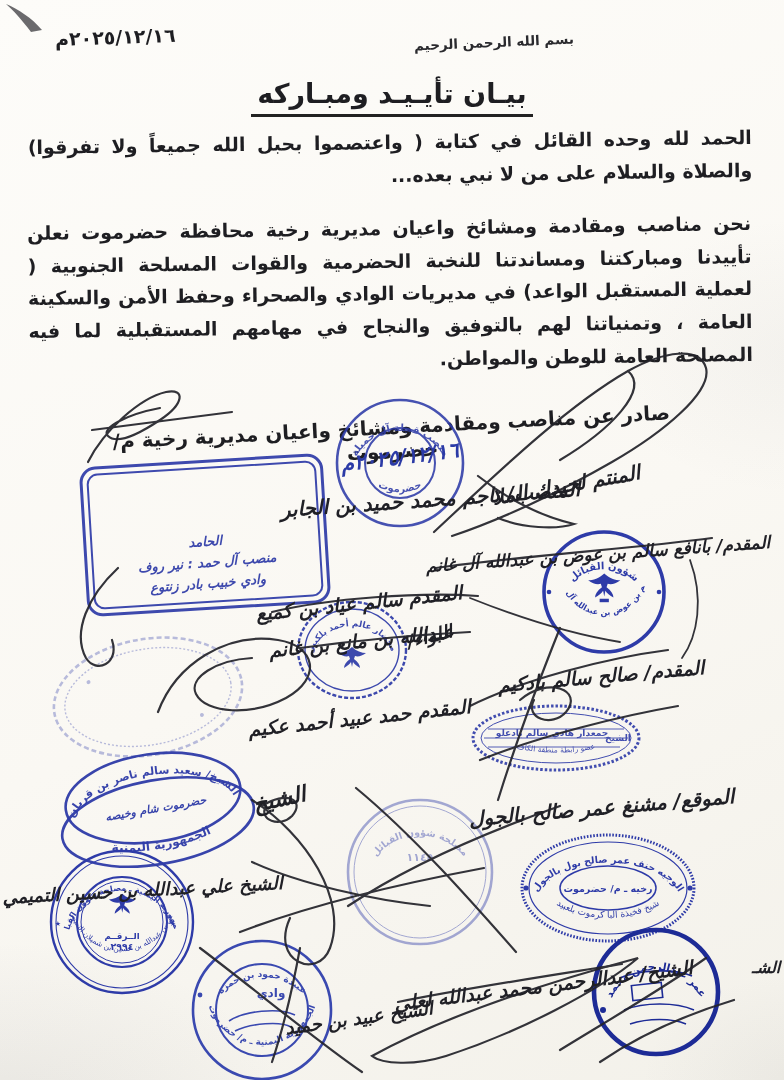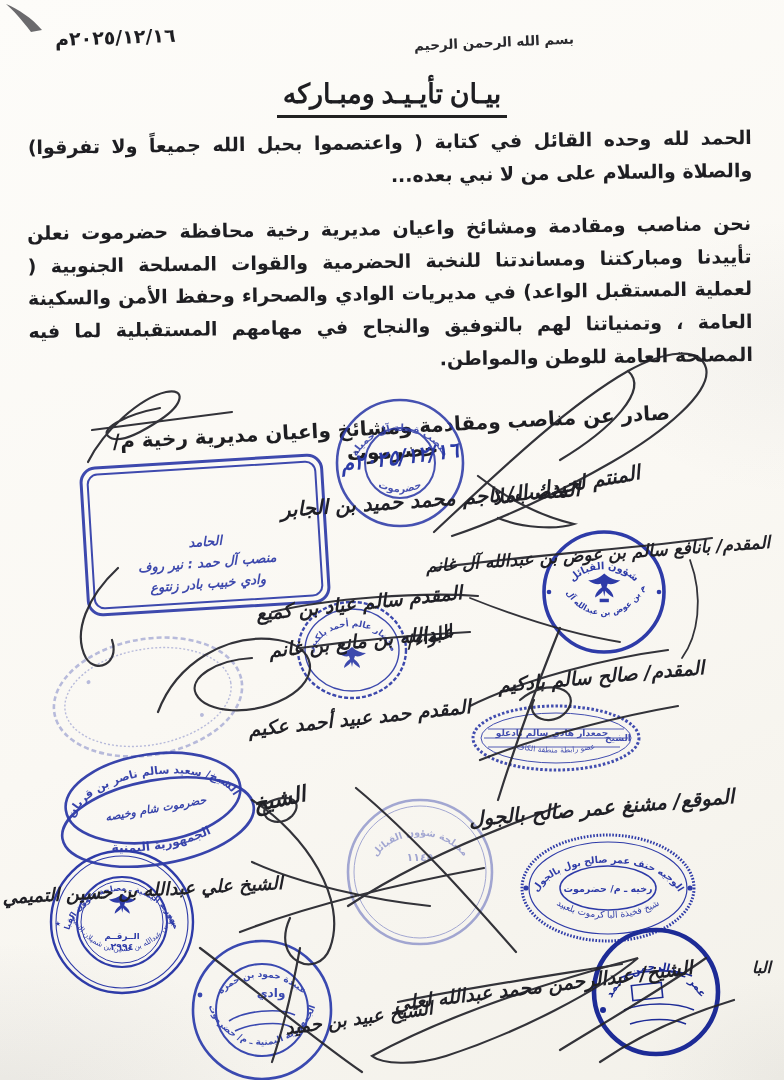--- a/index.html
+++ b/index.html
@@ -11,21 +11,21 @@
   .shade{position:absolute;inset:0;pointer-events:none;
     background:
       radial-gradient(420px 260px at 0% 104%, rgba(90,90,95,.10), transparent 70%),
       radial-gradient(300px 200px at 103% 33%, rgba(120,120,125,.06), transparent 70%),
       radial-gradient(200px 140px at 101% 100%, rgba(120,120,125,.07), transparent 75%);}
   .typed{position:absolute;font-weight:bold;}
   .date-top{top:26px;left:55px;font-size:19px;transform:rotate(-2deg);letter-spacing:1px;}
   .bismillah{top:34px;left:414px;font-size:13.5px;transform:rotate(-2.5deg);color:#2a2a2e;}
   .title-wrap{top:78px;left:0;width:784px;text-align:center;}
   .title-text{display:inline-block;font-size:27px;letter-spacing:1px;
-    border-bottom:3px solid #222;padding:0 6px 5px 6px;font-family:Liberation Serif, serif;}
+    border-bottom:3px solid #222;padding:0 6px 5px 6px;}
   .para{position:absolute;right:32px;left:28px;font-size:19px;font-weight:bold;
     line-height:1.72;text-align:justify;transform:rotate(-0.8deg);}
   .p1{top:126px;}
   .p2{top:212px;}
   .issued{top:415px;right:70px;left:70px;text-align:center;font-size:20px;
     transform:rotate(-3deg);}
   
   .hw{position:absolute;font-style:italic;font-weight:bold;color:#202026;
       white-space:nowrap;transform-origin:right center;}
   .hw-blue{color:#2b3aa6;}
@@ -277,21 +277,21 @@
   <span class="hw" style="left:255px;top:581px;font-size:19px;transform:rotate(-6deg);">المقدم سالم عياد بن كميع</span>
   <span class="hw" style="left:268px;top:620px;font-size:19px;transform:rotate(-6deg);">عبدالله بن مانع بن غانم</span>
   <span class="hw" style="left:406px;top:620px;font-size:18px;transform:rotate(-14deg);">اللواء/</span>
   <span class="hw" style="left:497px;top:656px;font-size:19px;transform:rotate(-5deg);">المقدم/ صالح سالم بادكيم</span>
   <span class="hw" style="left:247px;top:695px;font-size:19px;transform:rotate(-6deg);">المقدم حمد عبيد أحمد عكيم</span>
   <span class="hw" style="left:468px;top:784px;font-size:20px;transform:rotate(-5deg);">الموقع/ مشنغ عمر صالح بالجول</span>
   <span class="hw" style="left:252px;top:781px;font-size:22px;transform:rotate(-12deg);">الشيخ</span>
   <span class="hw" style="left:2px;top:872px;font-size:18px;transform:rotate(-3deg);">الشيخ علي عبدالله بن حسين التميمي</span>
   <span class="hw" style="left:392px;top:956px;font-size:19px;transform:rotate(-7deg);">الشيخ/ عبدالرحمن محمد عبدالله لعلي</span>
   <span class="hw" style="left:284px;top:997px;font-size:18px;transform:rotate(-8deg);">الشيخ عبيد بن حميد</span>
-  <span class="hw" style="left:752px;top:958px;font-size:16px;">البا</span>
+  <span class="hw" style="left:752px;top:958px;font-size:16px;">الشـ</span>
 
   <svg class="scribbles" width="784" height="1080" viewBox="0 0 784 1080" stroke="#23232a" fill="none" stroke-width="2.2" stroke-linecap="round" opacity=".92">
     <path d="M434 532 C492 478 565 407 628 371 C664 351 700 346 706 368 C712 392 664 432 612 462 C560 492 500 520 452 536"></path>
     <path d="M628 371 C650 390 610 430 560 460"></path>
     <path d="M88 462 C104 430 140 398 166 392 C186 388 184 404 160 420 C136 436 116 444 108 436 C100 428 128 414 160 408"></path>
     <path d="M92 430 L232 412"></path>
     <path d="M478 476 C506 498 540 516 574 524 C556 530 522 528 498 518"></path>
     <path d="M118 568 C88 596 72 632 86 658 C96 674 120 664 112 640"></path>
     <path d="M436 568 C520 556 640 548 712 538"></path>
     <path d="M272 612 C330 598 420 592 478 596"></path>

